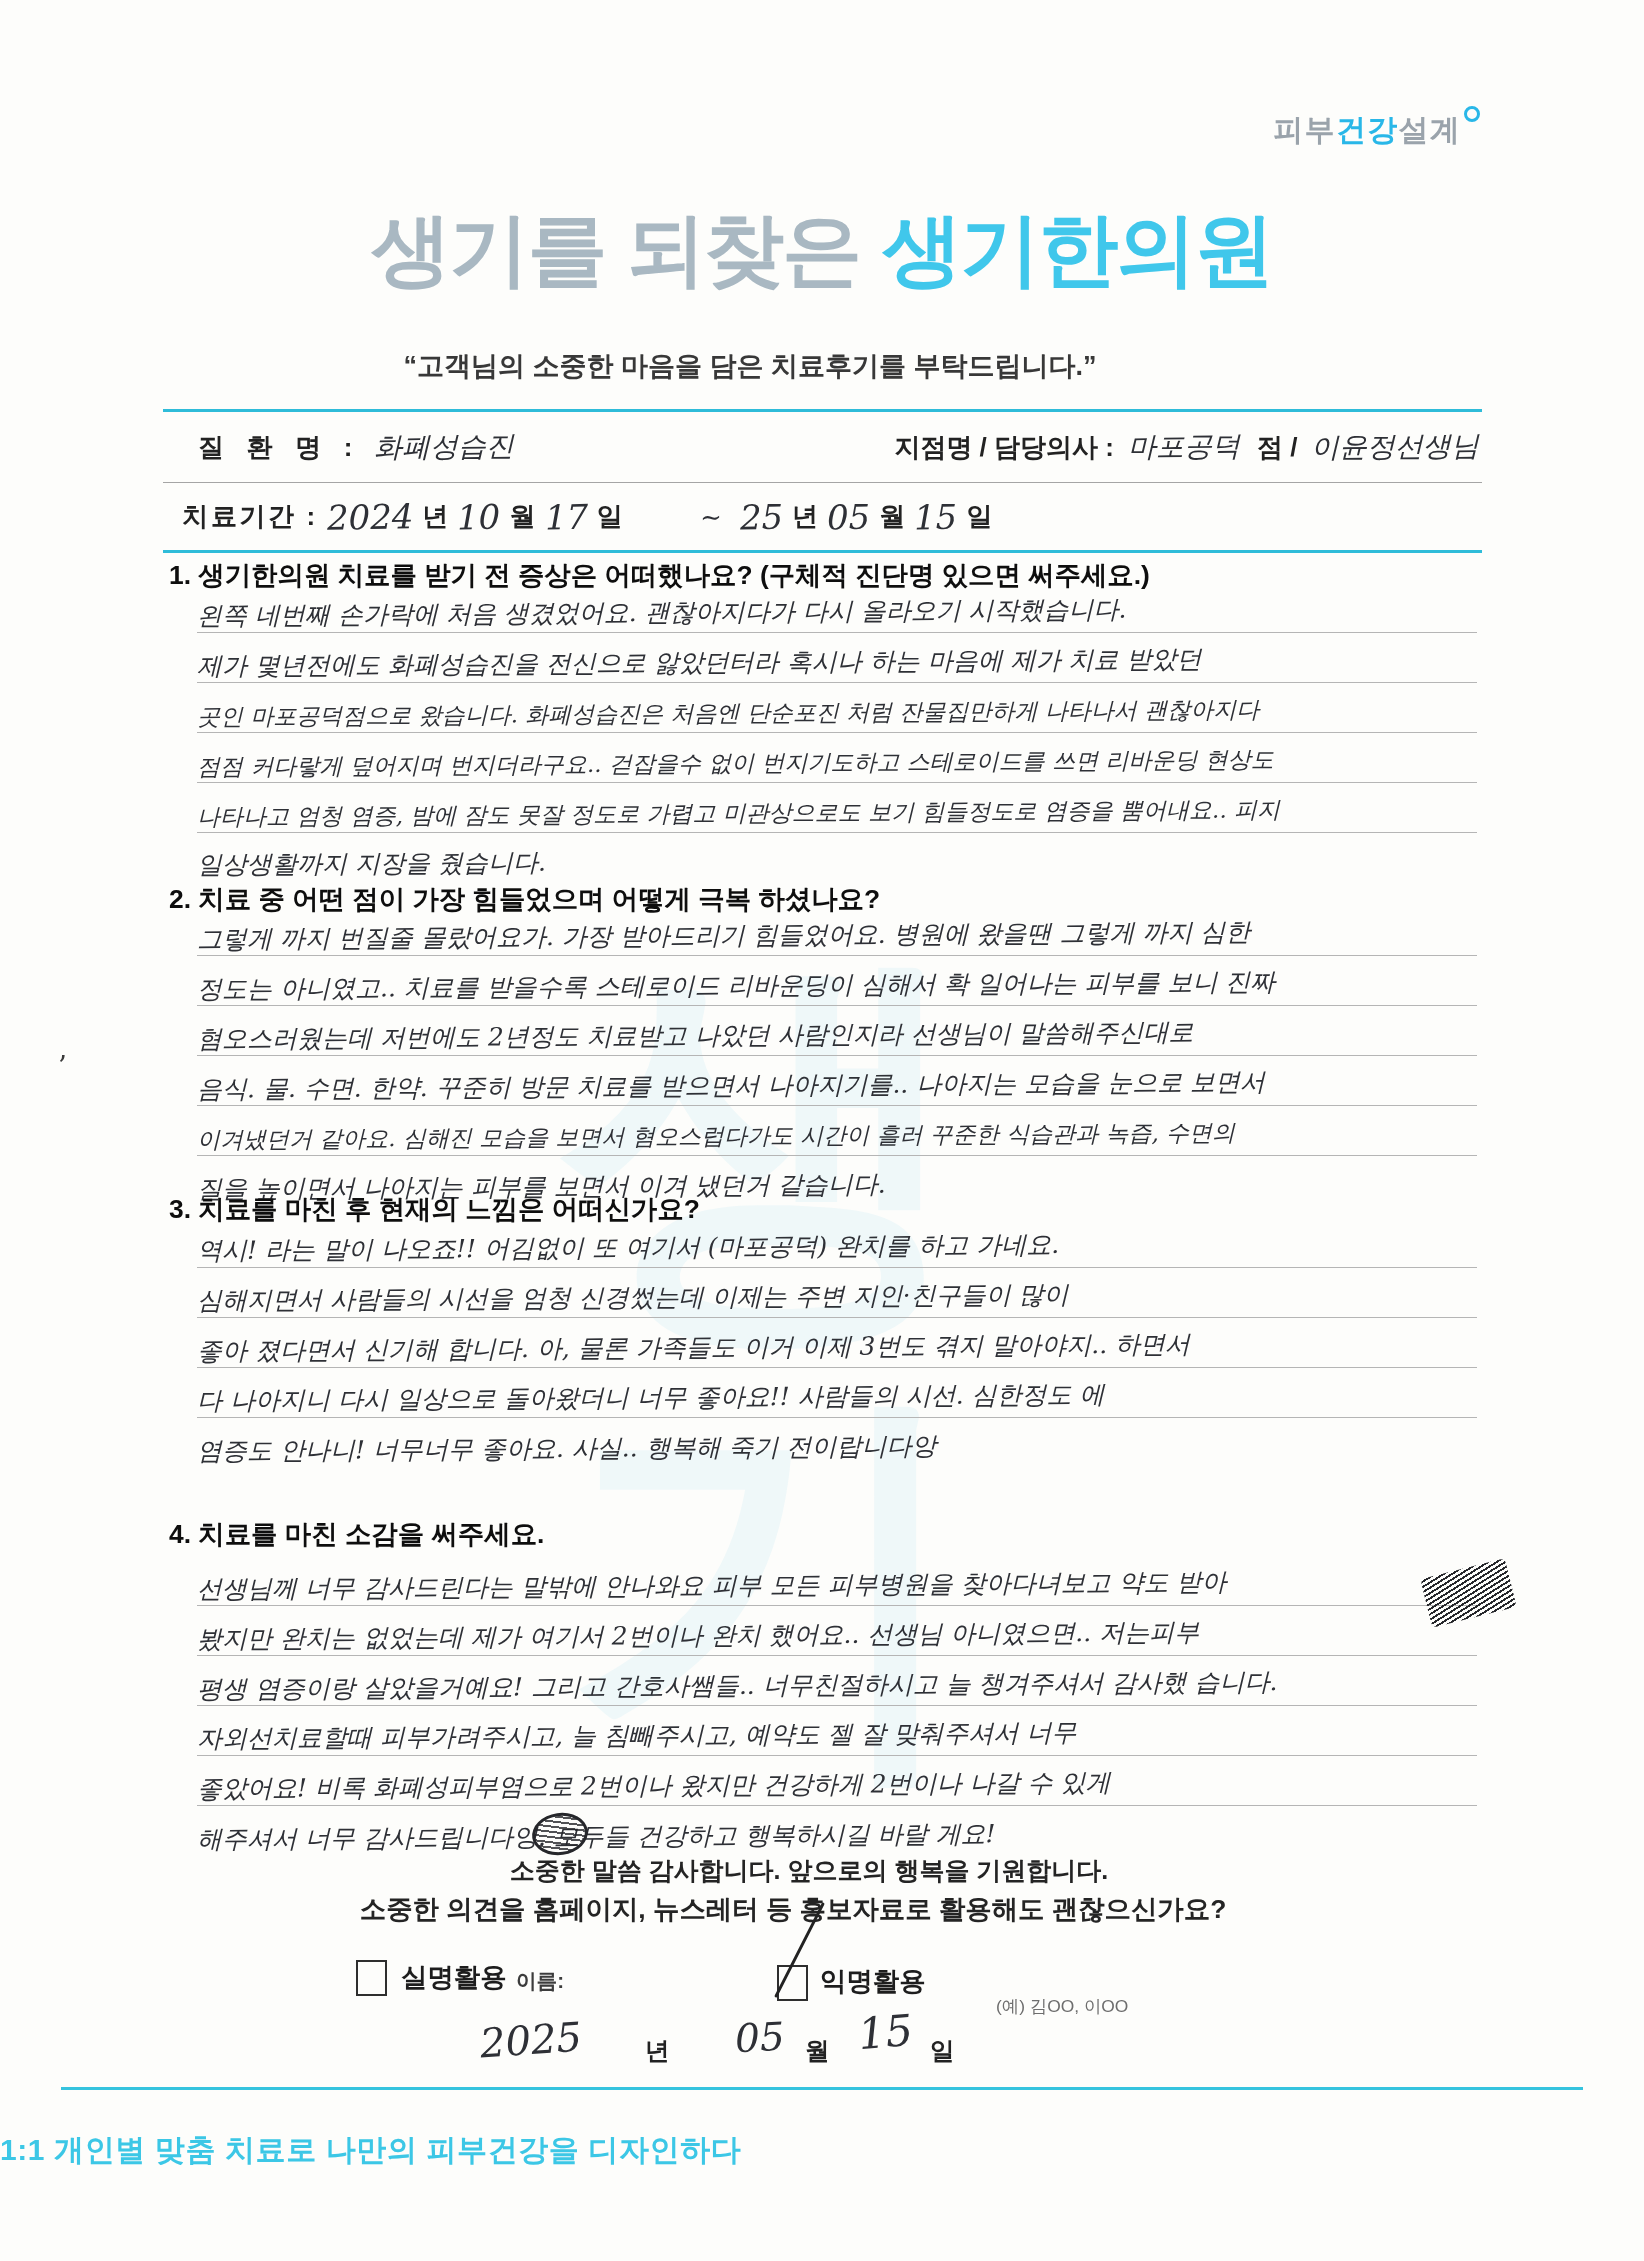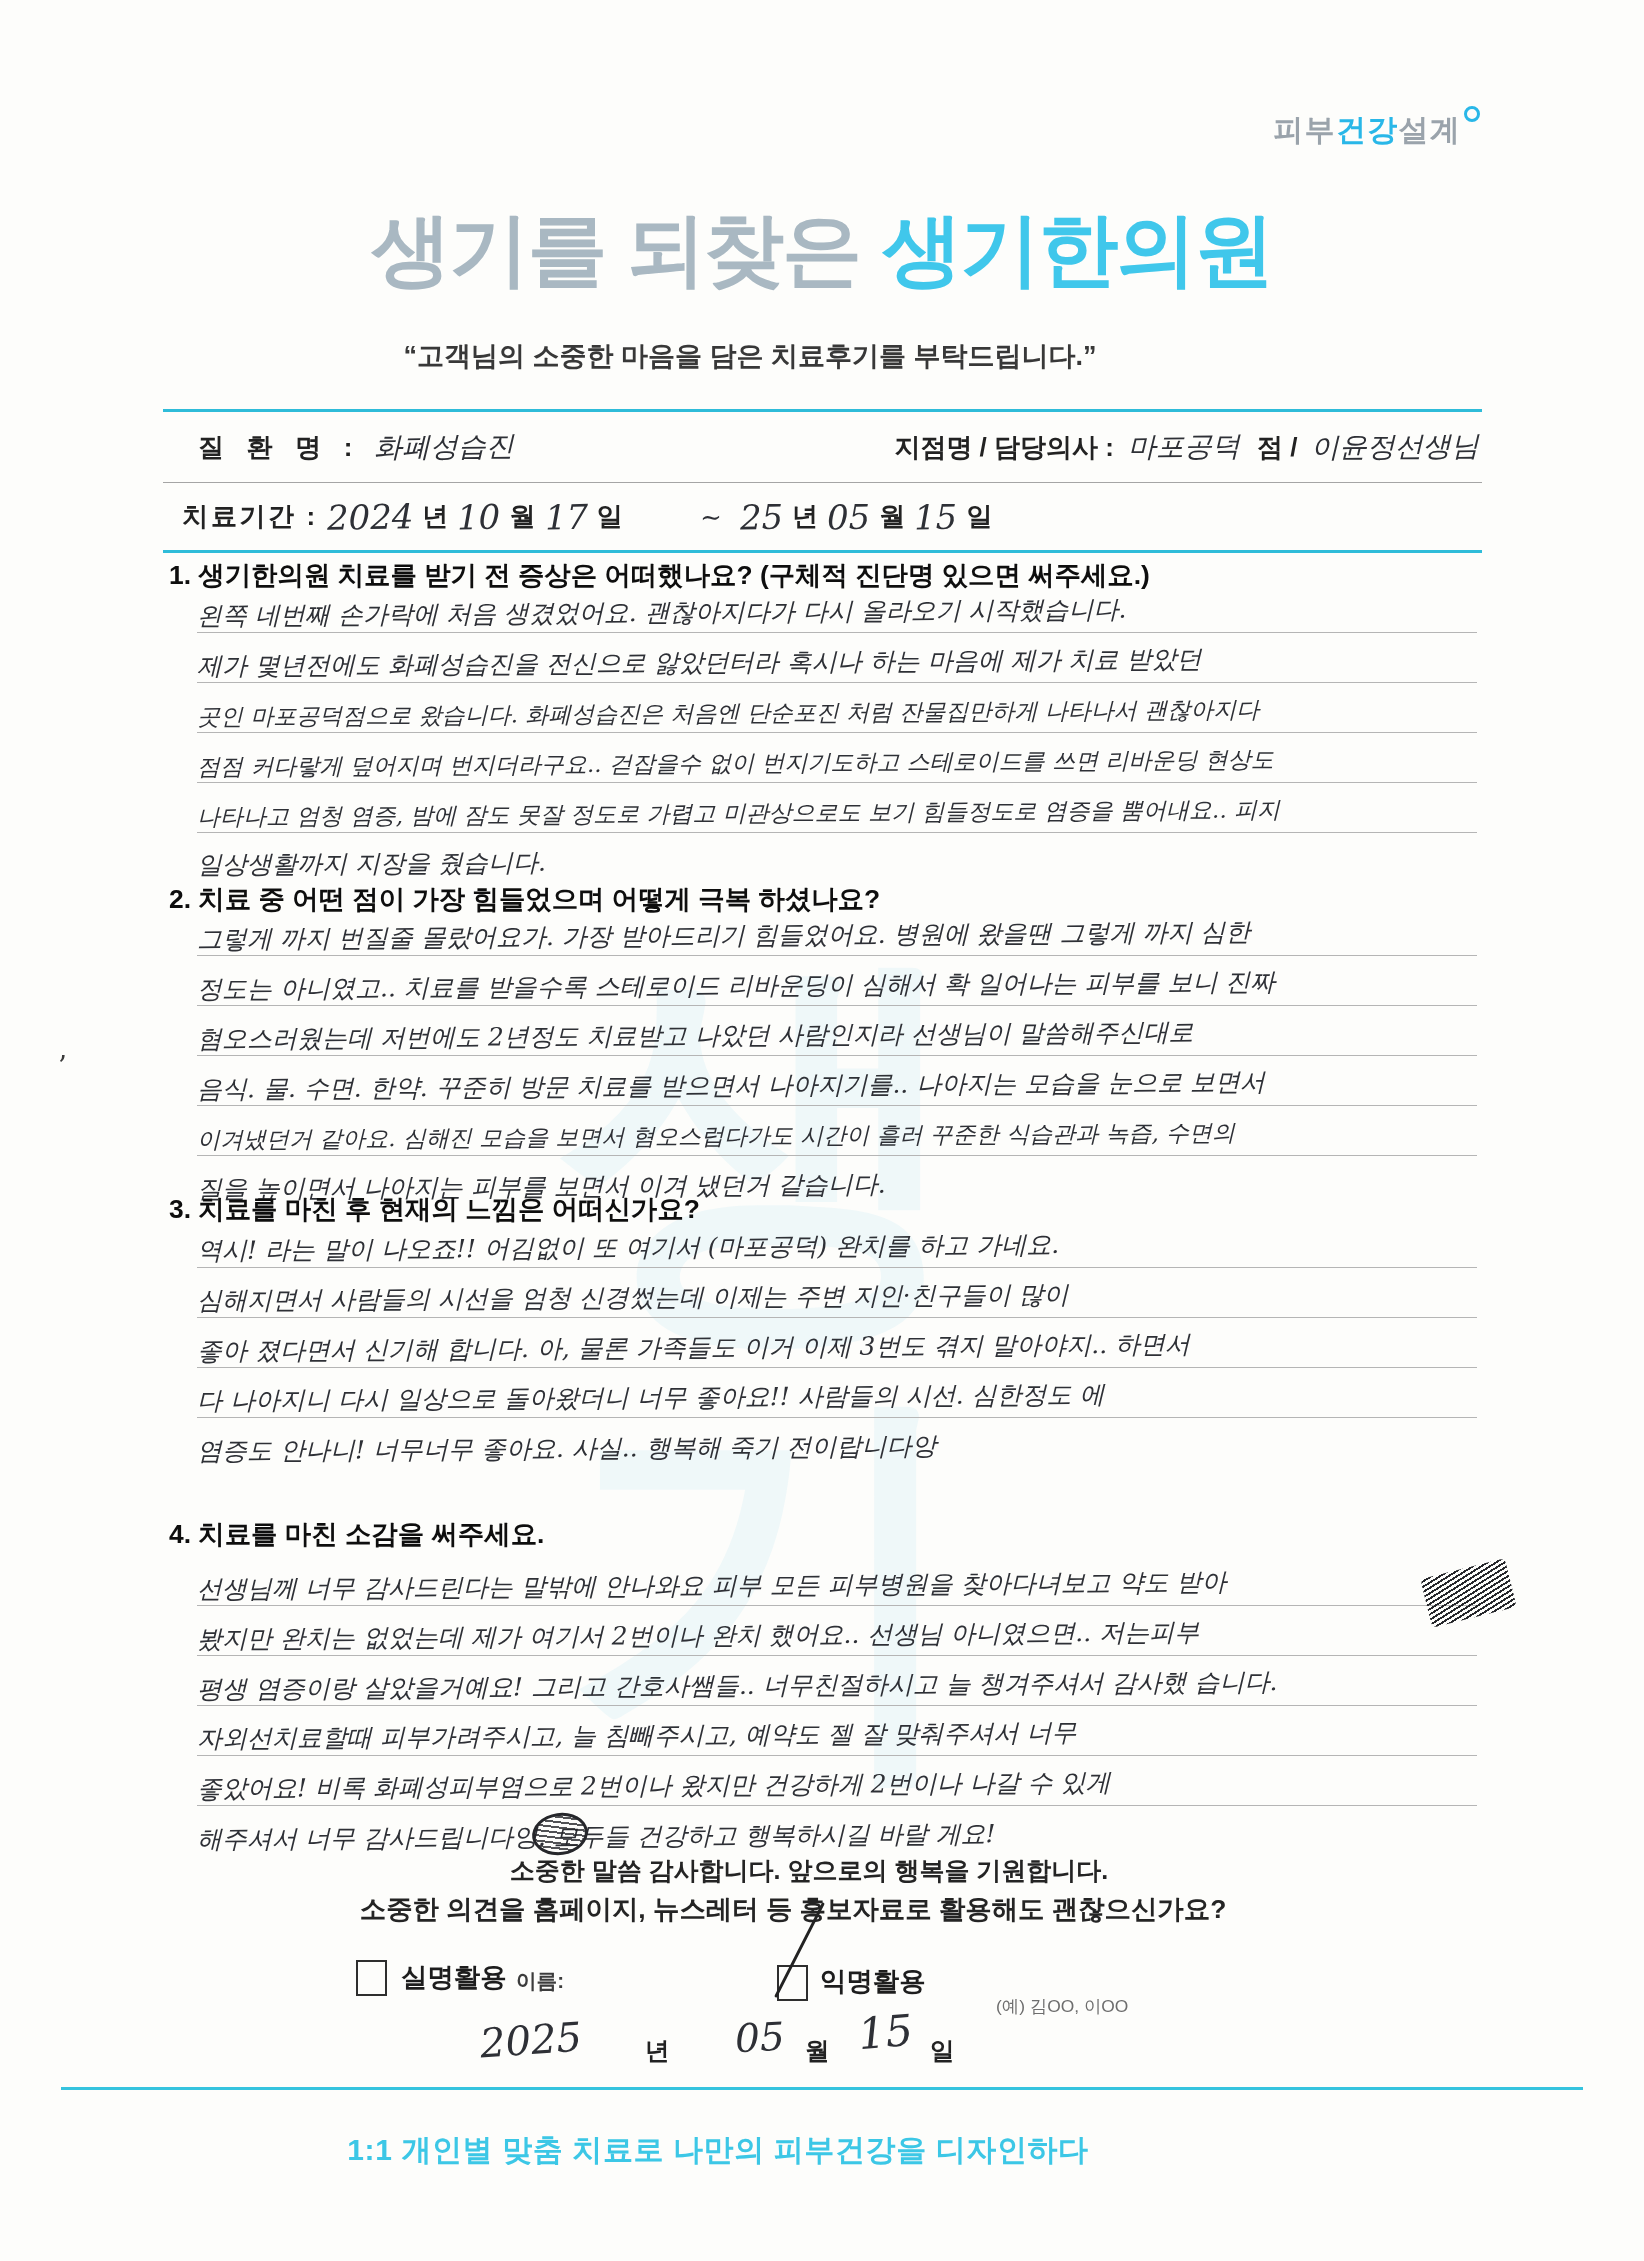--- a/index.html
+++ b/index.html
@@ -22,21 +22,21 @@
   }
   
   .logo{position:absolute;top:110px;right:164px;font-size:30px;letter-spacing:1.3px;font-weight:600;margin-left:37px;}
   .logo .gray{color:#9aa3ab;}
   .logo .accent{color:#29b7e8;font-weight:800;}
   .logo .mark{display:inline-block;width:10.3px;height:10.3px;border:3.2px solid #29b7e8;border-radius:50%;vertical-align:top;margin-top:-3.9px;margin-left:2.6px;}
   
   .title{position:absolute;top:197px;left:0;width:1644px;text-align:center;font-size:80px;font-weight:800;letter-spacing:-1.9px;white-space:nowrap;}
   .title .gray{color:#a9b8c2;}
   .title .accent{color:#40c7eb;margin-left:22px;}
-  .subtitle{position:absolute;top:338px;left:0;width:1500px;text-align:center;font-size:27px;font-weight:600;color:#383838;}
+  .subtitle{position:absolute;top:348px;left:0;width:1500px;text-align:center;font-size:27px;font-weight:600;color:#383838;}
   
   .info-table{position:absolute;left:163px;top:409px;width:1319px;border-top:3.9px solid #2fbcd9;border-bottom:3.9px solid #2fbcd9;}
   .info-row1{height:70px;border-bottom:1.9px solid #a5a5a5;display:flex;align-items:center;}
   .info-row2{height:67px;display:flex;align-items:center;}
   .plabel{font-size:26px;font-weight:600;color:#222;}
   .sp1{padding-left:35px;letter-spacing:7.7px;}
   .rgt{margin-left:auto;display:flex;align-items:center;padding-right:2.6px;}
   
   .hand{
     font-family:"DejaVu Serif", serif;
@@ -69,21 +69,21 @@
   
   .thanks{position:absolute;top:1854px;left:0;width:1618px;text-align:center;font-size:25px;font-weight:600;color:#242424;}
   .consent{position:absolute;top:1892px;left:0;width:1586px;text-align:center;font-size:26.4px;font-weight:600;color:#242424;}
   .cbx{position:absolute;width:27px;height:32px;border:2.6px solid #2e2e2e;background:transparent;}
   .cbx-label{position:absolute;font-size:26.4px;font-weight:700;color:#1d1d1d;}
   .name-label{position:absolute;font-size:20.6px;font-weight:600;color:#3c3c3c;}
   .check-slash{position:absolute;width:3.2px;height:106px;background:#222;transform:rotate(27deg);border-radius:1.9px;}
   .example{position:absolute;font-size:17.4px;color:#6d6d6d;}
   .date-unit{position:absolute;font-size:24.5px;font-weight:600;color:#222;}
   .bottom-rule{position:absolute;left:61px;top:2087px;width:1522px;height:3.2px;background:#35c3de;}
-  .slogan{position:absolute;top:2130px;left:0;width:1436px;text-align:center;font-size:30px;font-weight:700;color:#3cc7e6;letter-spacing:0.6px;}
+  .slogan{position:absolute;top:2130px;left:0;width:1436px;text-align:left;font-size:30px;font-weight:700;color:#3cc7e6;letter-spacing:0.6px;}
   .artifact{position:absolute;left:58px;top:1050px;font-size:28px;color:#3a3a3a;font-family:"DejaVu Serif",serif;}
 </style>
 </head>
 <body>
 
 <div class="page">
 
   <div class="watermark">생기</div>
 
   <div class="logo">

